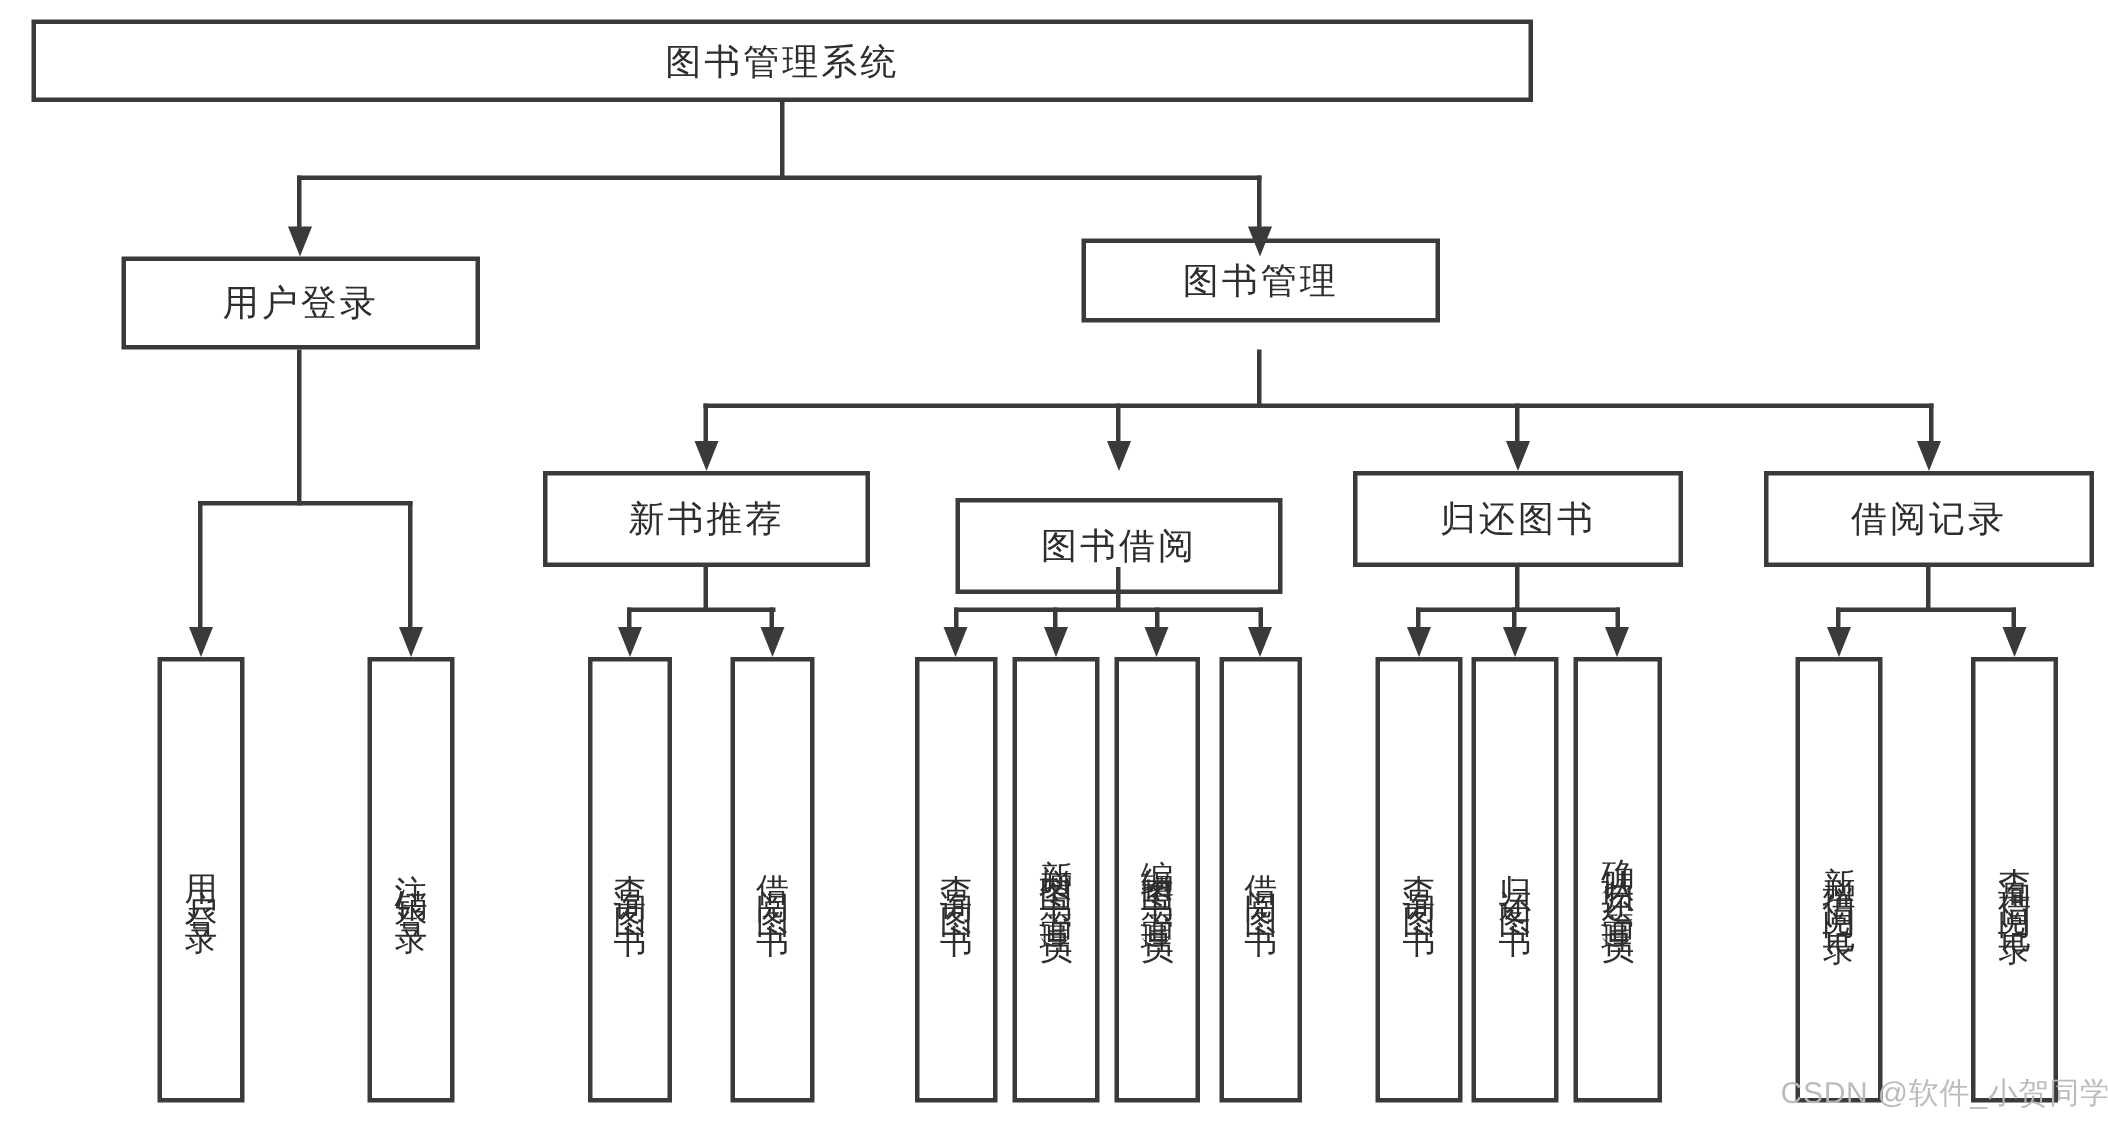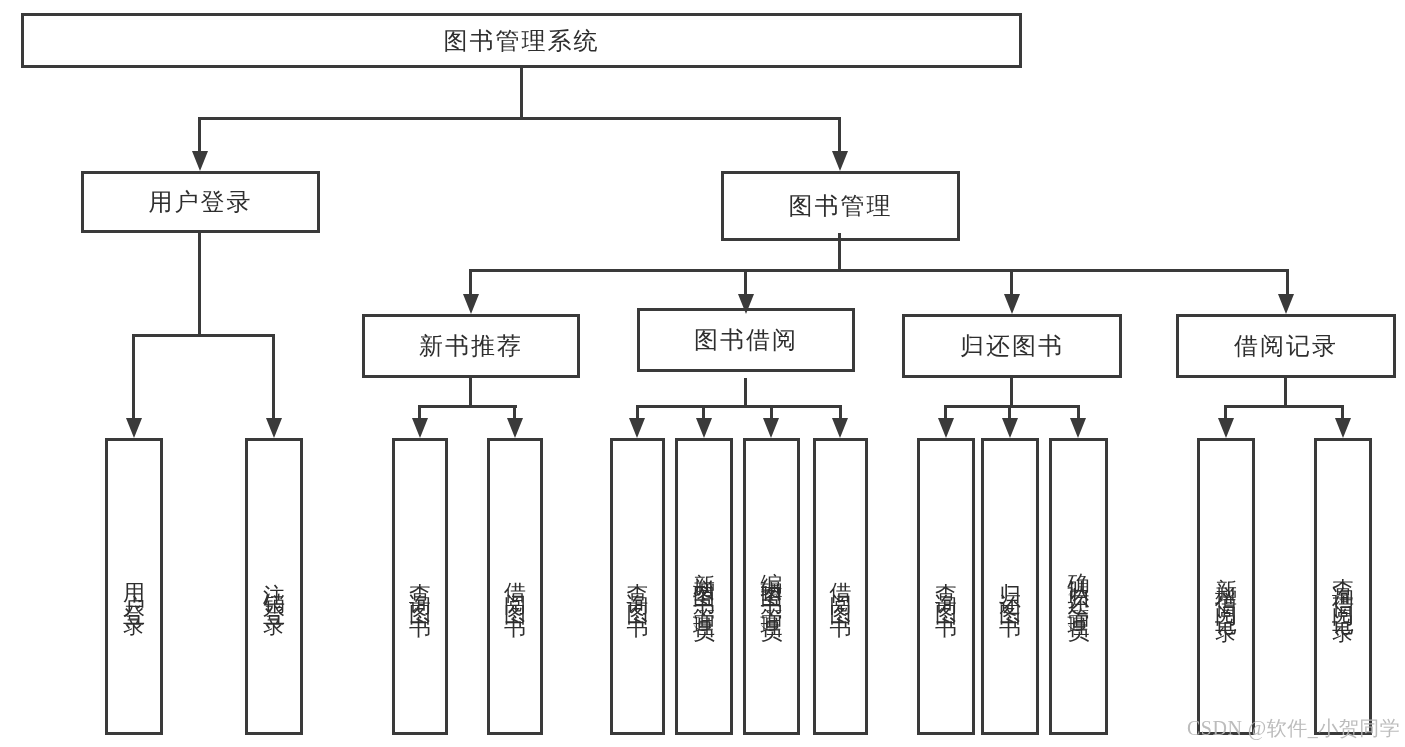--- a/index.html
+++ b/index.html
@@ -1,19 +1,19 @@
 <!DOCTYPE html>
 <html><head>
 <meta charset="utf-8">
 <title>图书管理系统</title>
 <style>
   html,body{margin:0;padding:0;background:#fff;}
   .canvas{
     position:relative;width:1405px;height:747px;background:#fff;overflow:hidden;
-    font-family:Liberation Serif, serif;color:#2e2e2e;
+    font-family:Liberation Sans, sans-serif;color:#2e2e2e;
   }
   .box{
     position:absolute;box-sizing:border-box;background:#fff;
     border:3px solid #3a3a3a;display:flex;align-items:center;justify-content:center;
     color:#2e2e2e;
   }
   .hbox{font-size:24px;letter-spacing:2px;white-space:nowrap;}
   .vbox{writing-mode:vertical-rl;text-orientation:mixed;font-size:22px;letter-spacing:11px;line-height:1;}
   .vbox.long{letter-spacing:7px;}
   .vbox.mid{letter-spacing:9px;}
@@ -29,24 +29,24 @@
   }
 </style>
 </head>
 <body>
 
 <div class="canvas">
 
   <div class="box hbox" style="left:21px;top:13px;width:1001px;height:55px">图书管理系统</div>
 
   <div class="box hbox" style="left:81px;top:171px;width:239px;height:62px">用户登录</div>
-  <div class="box hbox" style="left:721px;top:171px;width:239px;height:70px">图书管理</div>
+  <div class="box hbox" style="left:721px;top:159px;width:239px;height:56px">图书管理</div>
 
   <div class="box hbox" style="left:362px;top:314px;width:218px;height:64px">新书推荐</div>
-  <div class="box hbox" style="left:637px;top:308px;width:218px;height:64px">图书借阅</div>
+  <div class="box hbox" style="left:637px;top:332px;width:218px;height:64px">图书借阅</div>
   <div class="box hbox" style="left:902px;top:314px;width:220px;height:64px">归还图书</div>
   <div class="box hbox" style="left:1176px;top:314px;width:220px;height:64px">借阅记录</div>
 
   <div class="box vbox" style="left:105px;top:438px;width:58px;height:297px">用户登录</div>
   <div class="box vbox" style="left:245px;top:438px;width:58px;height:297px">注销登录</div>
 
   <div class="box vbox" style="left:392px;top:438px;width:56px;height:297px">查询图书</div>
   <div class="box vbox" style="left:487px;top:438px;width:56px;height:297px">借阅图书</div>
 
   <div class="box vbox" style="left:610px;top:438px;width:55px;height:297px">查询图书</div>

